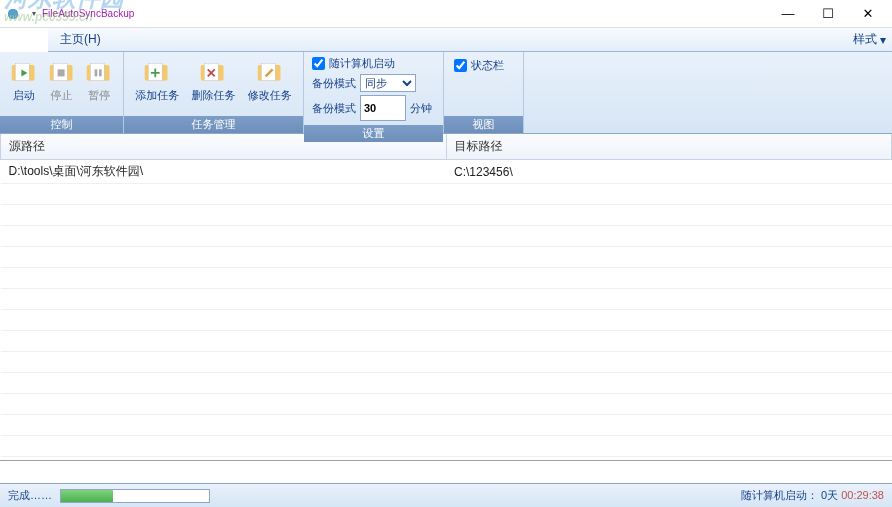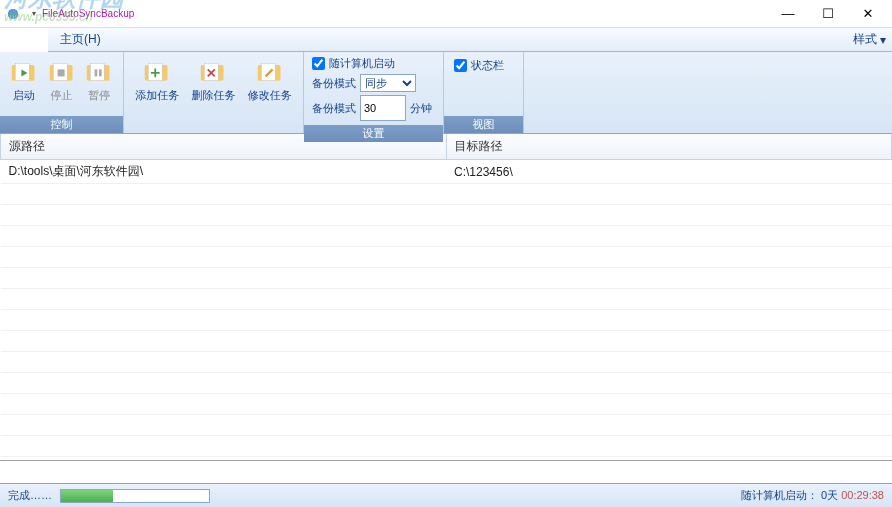--- a/index.html
+++ b/index.html
@@ -27,21 +27,21 @@
 .group-label { height: 17px; background: linear-gradient(#7b9dc7, #6d8fb9); color: #fff; font-size: 11px; text-align: center; line-height: 17px; }
 .rbtn { display: flex; flex-direction: column; align-items: center; justify-content: center; width: 44px; padding: 2px 0; cursor: pointer; border: 1px solid transparent; border-radius: 2px; }
 .rbtn-icon { width: 28px; height: 28px; margin-bottom: 2px; }
 .rbtn-label { font-size: 11px; color: #15428b; }
 .rbtn.disabled .rbtn-label { color: #888; }
 
 
 .settings-body { flex: 1; padding: 4px 8px; display: flex; flex-direction: column; gap: 3px; justify-content: center; }
 .settings-row { display: flex; align-items: center; gap: 4px; color: #15428b; font-size: 11px; }
 .settings-row input[type=checkbox] { width: 13px; height: 13px; }
-.settings-row input[type=text] { width: 46px; height: 18px; font-size: 11px; border: 1px solid #8ba8cc; padding: 12px 3px; background: #fff; }
+.settings-row input[type=text] { width: 46px; height: 18px; font-size: 11px; border: 1px solid #8ba8cc; padding: 12px 3px; background: #fff; font-weight: bold; }
 .settings-row select { width: 56px; height: 18px; font-size: 11px; border: 1px solid #8ba8cc; background: #fff; color: #15428b; }
 
 
 .view-body { flex: 1; padding: 6px 10px; color: #15428b; font-size: 11px; }
 
 
 .table-area { height: 327px; background: #fff; overflow: auto; border-bottom: 1px solid #a0a0a0; }
 table { width: 100%; border-collapse: collapse; table-layout: fixed; }
 th { background: linear-gradient(#fbfcfe, #eef3fa); border: 1px solid #c6d3e7; border-top: none; text-align: left; font-weight: normal; padding: 4px 8px; font-size: 12px; color: #333; height: 24px; }
 td { border-bottom: 1px solid #f0f0f0; padding: 3px 8px; font-size: 12px; height: 20px; color: #222; }
@@ -138,20 +138,21 @@
       </div>
       <div class="rbtn" style="width:56px">
         <svg class="rbtn-icon folder-svg" viewBox="0 0 32 32">
             <rect class="back" x="2" y="8" width="26" height="18" rx="2"></rect>
             <rect class="sheet" x="6" y="6" width="16" height="20"></rect>
             <path d="M10 20l8-8 2 2-8 8z" fill="#d4a04a"></path>
           </svg>
         <span class="rbtn-label">修改任务</span>
       </div>
     </div>
+    <div class="group-label">任务管理</div>
   </div>
 
   <div class="ribbon-group" style="width:140px">
     <div class="settings-body">
       <label class="settings-row">
         <input type="checkbox" checked="" style="">
         <span>随计算机启动</span>
       </label>
       <div class="settings-row">
         <span>备份模式</span>

